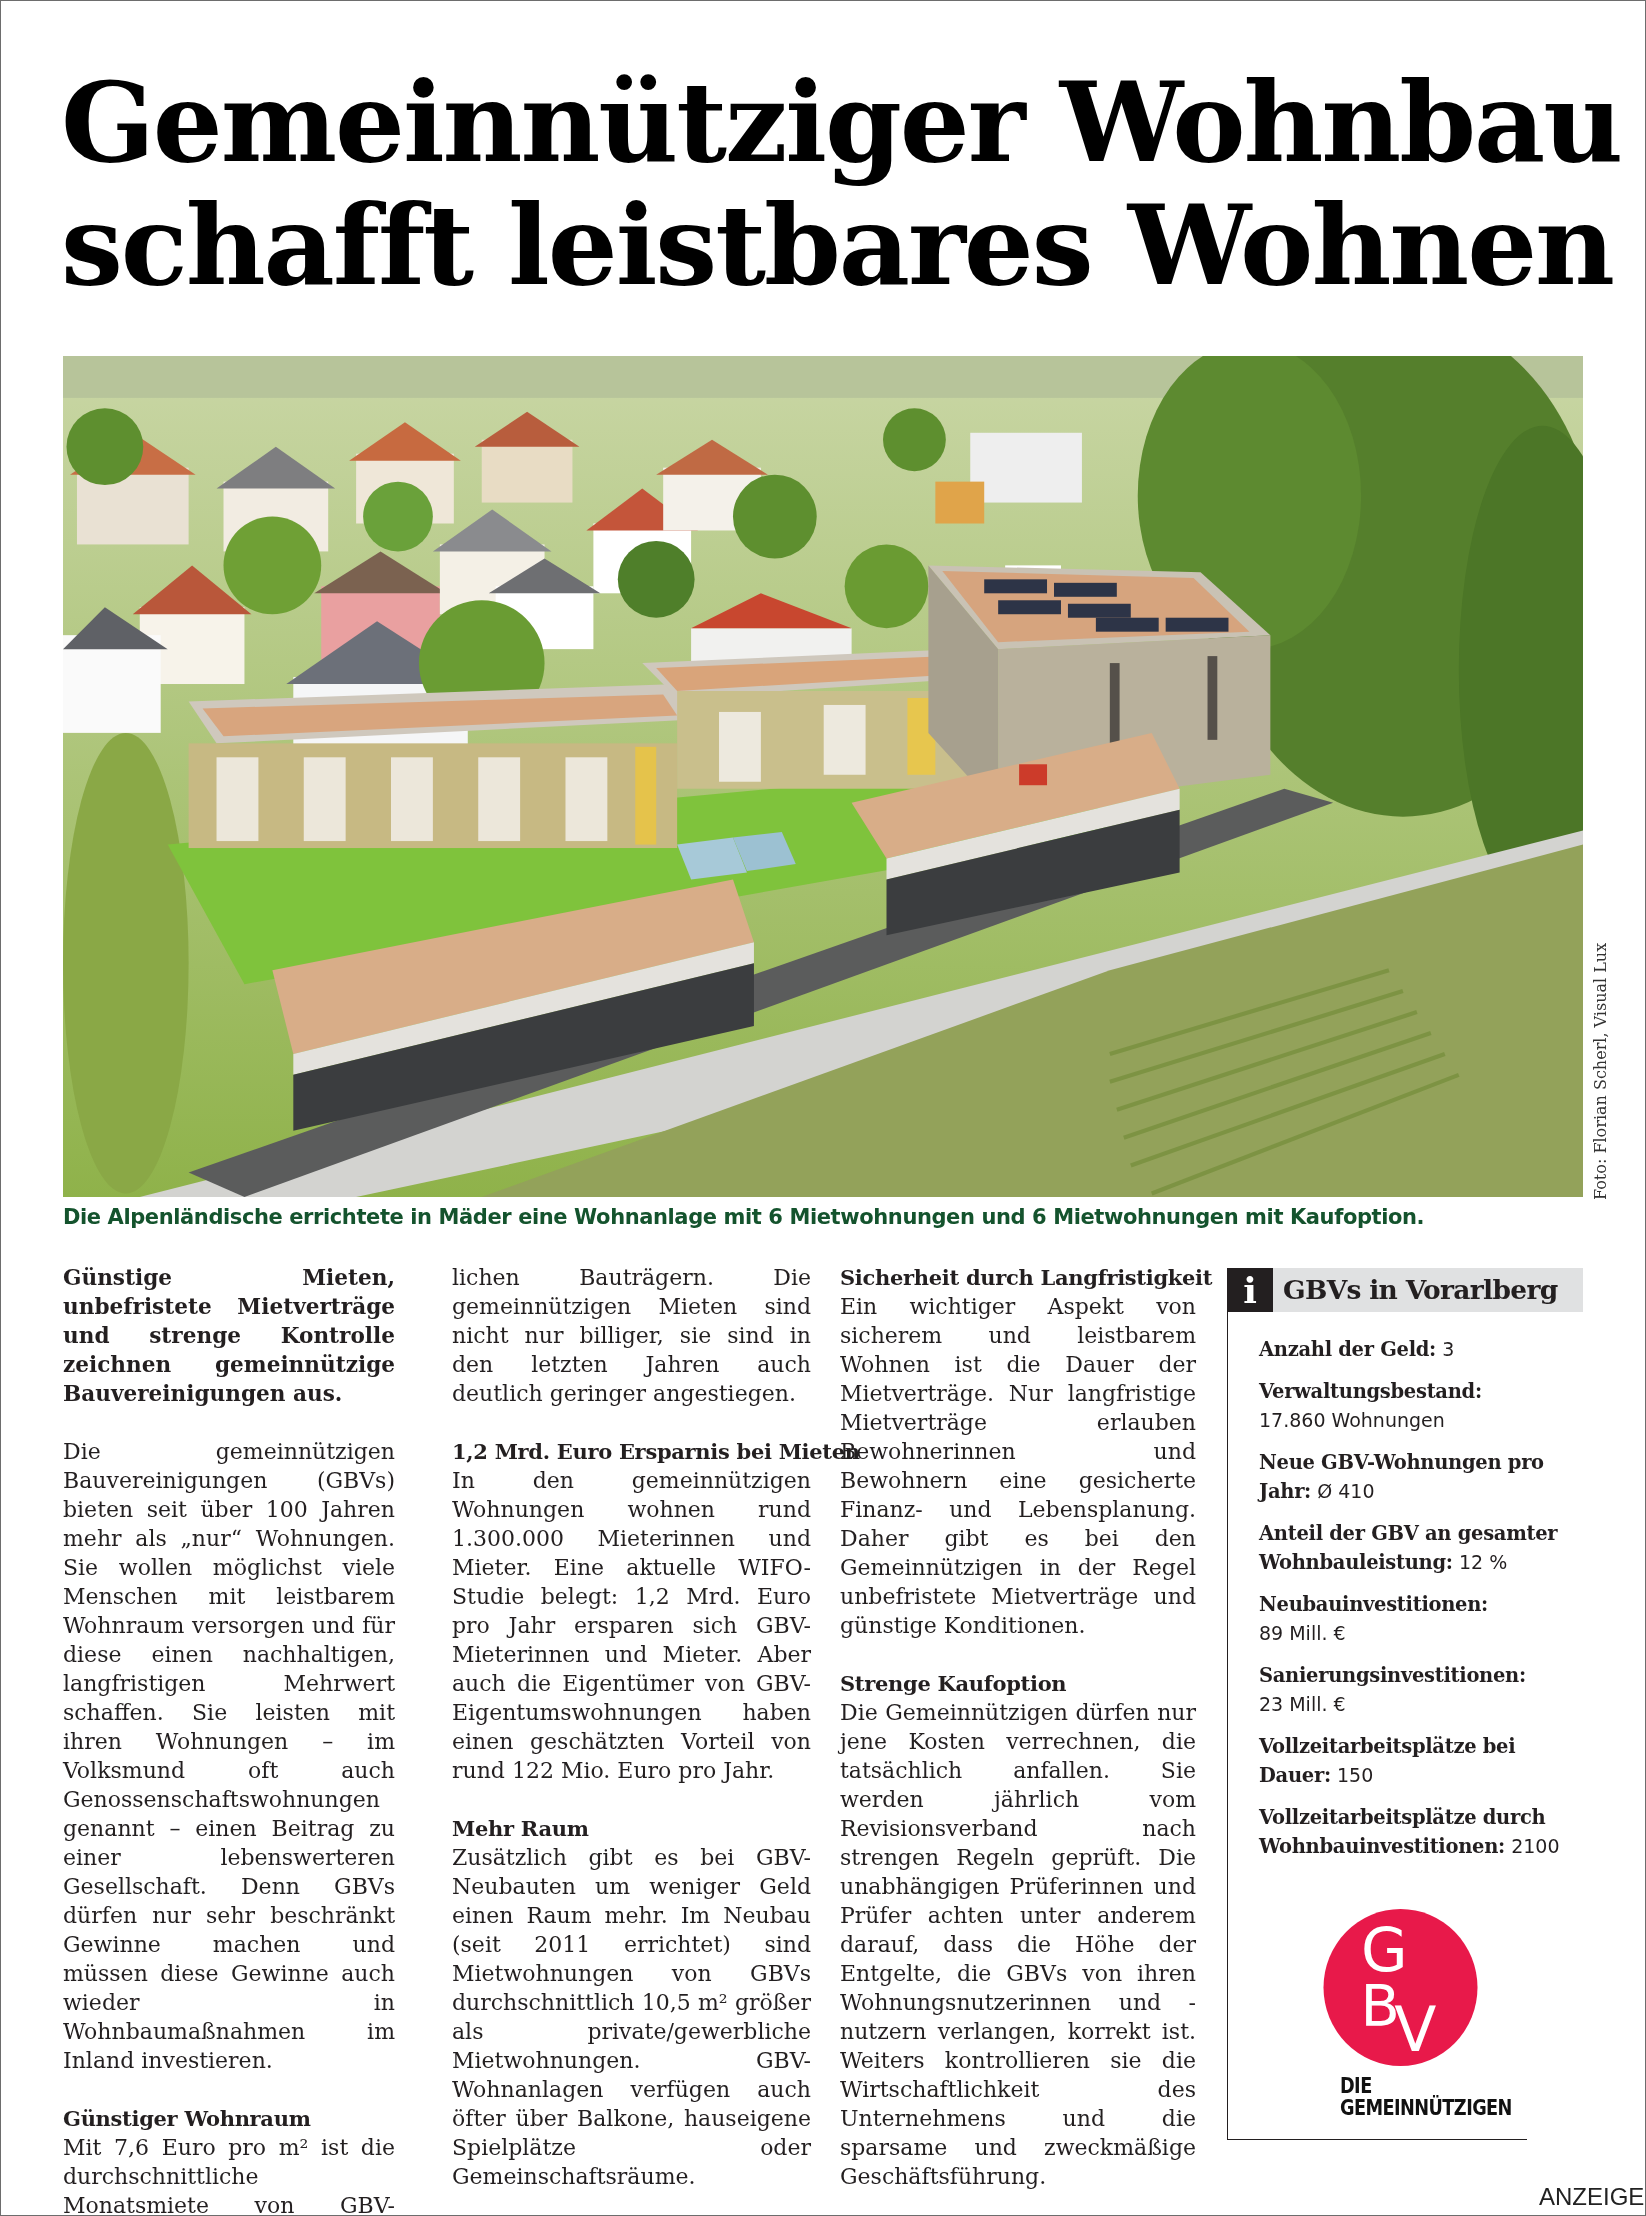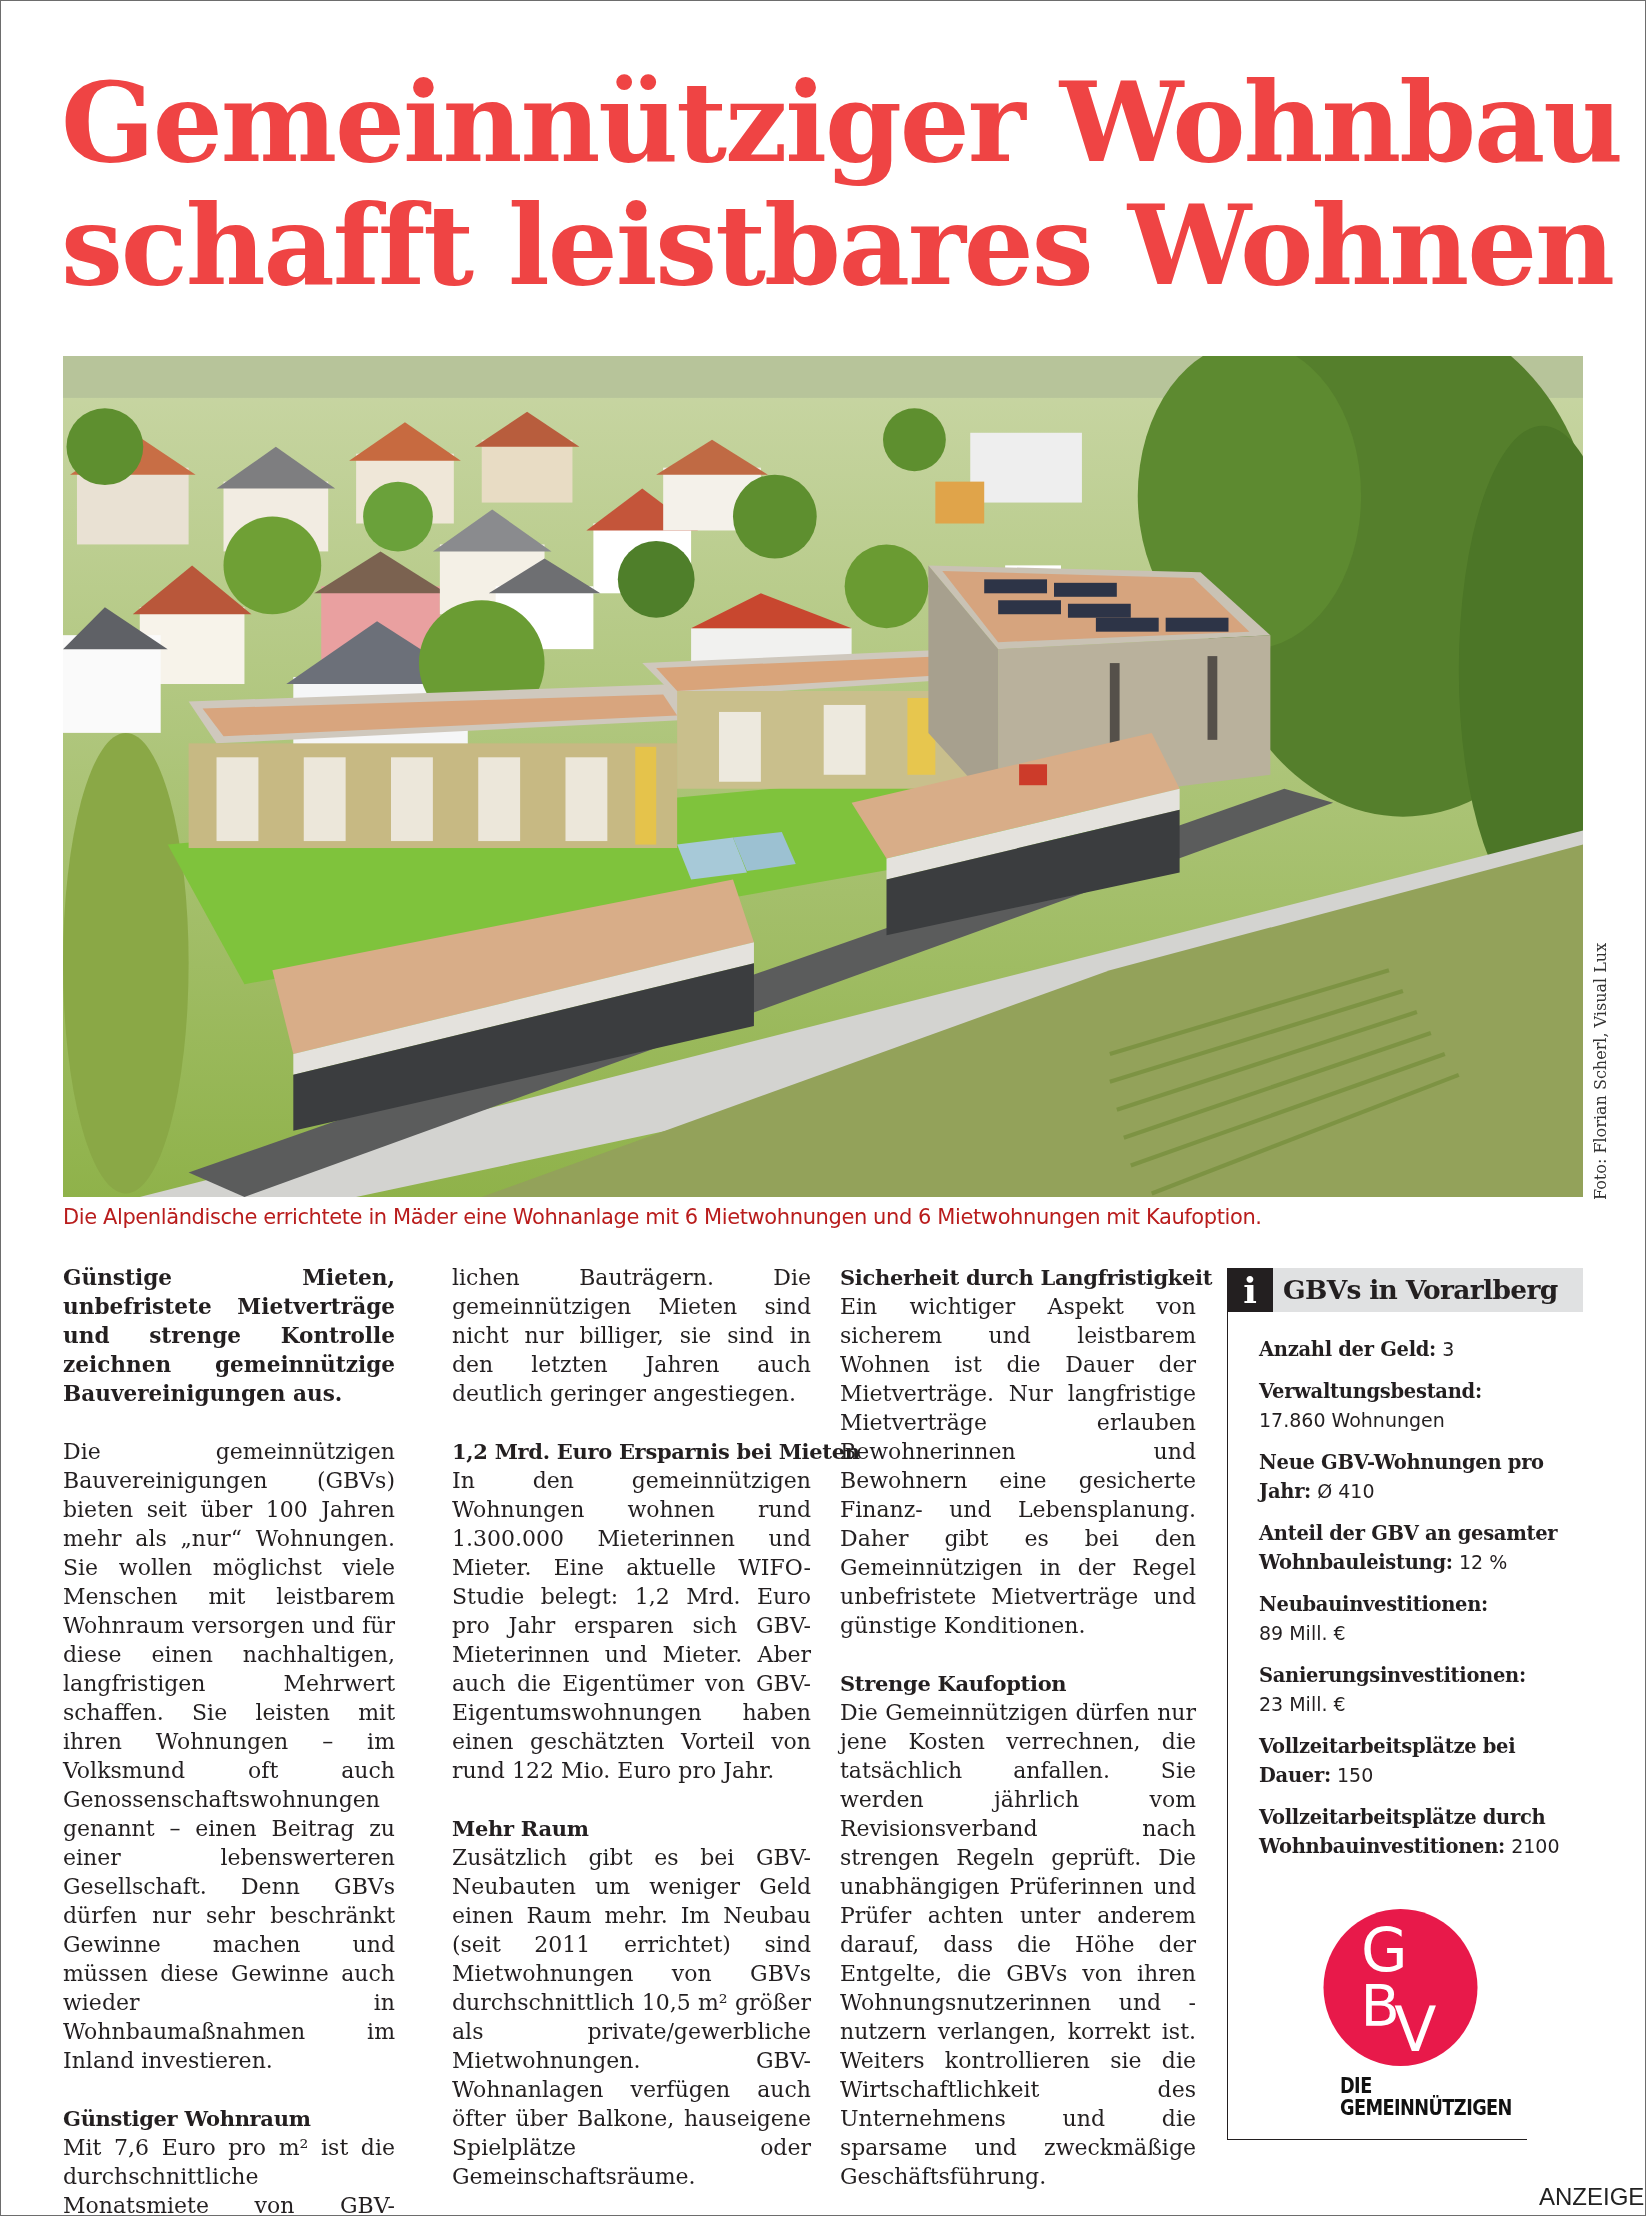--- a/index.html
+++ b/index.html
@@ -4,34 +4,34 @@
 <style>
   html, body { margin: 0; padding: 0; background: #ffffff; }
   body { width: 1647px; height: 2216px; position: relative; overflow: hidden;
          font-family: "DejaVu Serif", "Liberation Serif", serif; color: #231f20; }
   .frame { position: absolute; left: 0; top: 0; width: 1644px; height: 2214px;
            border: 1.4px solid #6d6d6d; box-sizing: content-box; pointer-events: none; }
 
   
   .headline { position: absolute; left: 61px; top: 61px; width: 1528px; margin: 0;
               font-family: "DejaVu Serif", serif; font-weight: bold; font-size: 110px;
-              line-height: 123px; letter-spacing: -2.1px; color: #ef4444; }
+              line-height: 123px; letter-spacing: -2.1px; color: #000000; }
   .headline span { display: block; white-space: nowrap; }
 
   
   .photo { position: absolute; left: 63px; top: 356px; width: 1520px; height: 841px;
            overflow: hidden; background: #9cbf57; }
   .photo svg { width: 100%; height: 100%; display: block; }
   .credit { position: absolute; left: 1591px; top: 1200px; transform-origin: 0 0;
             transform: rotate(-90deg); white-space: nowrap; font-size: 16px;
             font-family: "DejaVu Serif", serif; color: #333; }
 
   .caption { position: absolute; left: 63px; top: 1203px; width: 1521px;
-             font-family: "DejaVu Sans", sans-serif; font-weight: normal; font-size: 21px;
-             letter-spacing: -0.4px; line-height: 28px; white-space: nowrap; color: #b91c1c; }
+             font-family: "DejaVu Sans", sans-serif; font-weight: bold; font-size: 21px;
+             letter-spacing: -0.4px; line-height: 28px; white-space: nowrap; color: #14532d; }
 
   
   .col { position: absolute; top: 1263px; font-size: 22px; line-height: 29px;
          font-family: "DejaVu Serif", serif; color: #231f20; text-align: justify;
          hyphens: manual; }
   .col p { margin: 0; }
   .col .gap { height: 29px; }
   .col .lead { font-weight: bold; font-size: 21.6px; }
   .col .sub { font-weight: bold; font-size: 21px; text-align: left; white-space: nowrap; letter-spacing: -0.3px; }
   .c1 { left: 63px; width: 332px; }

